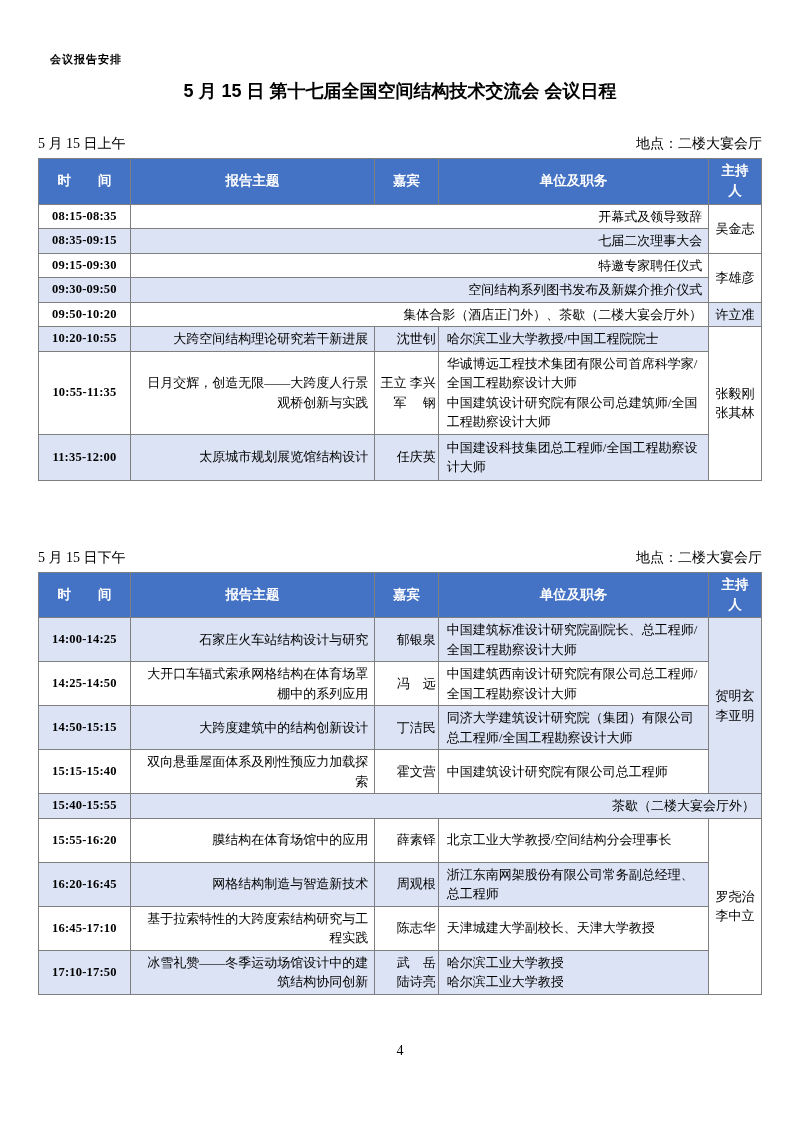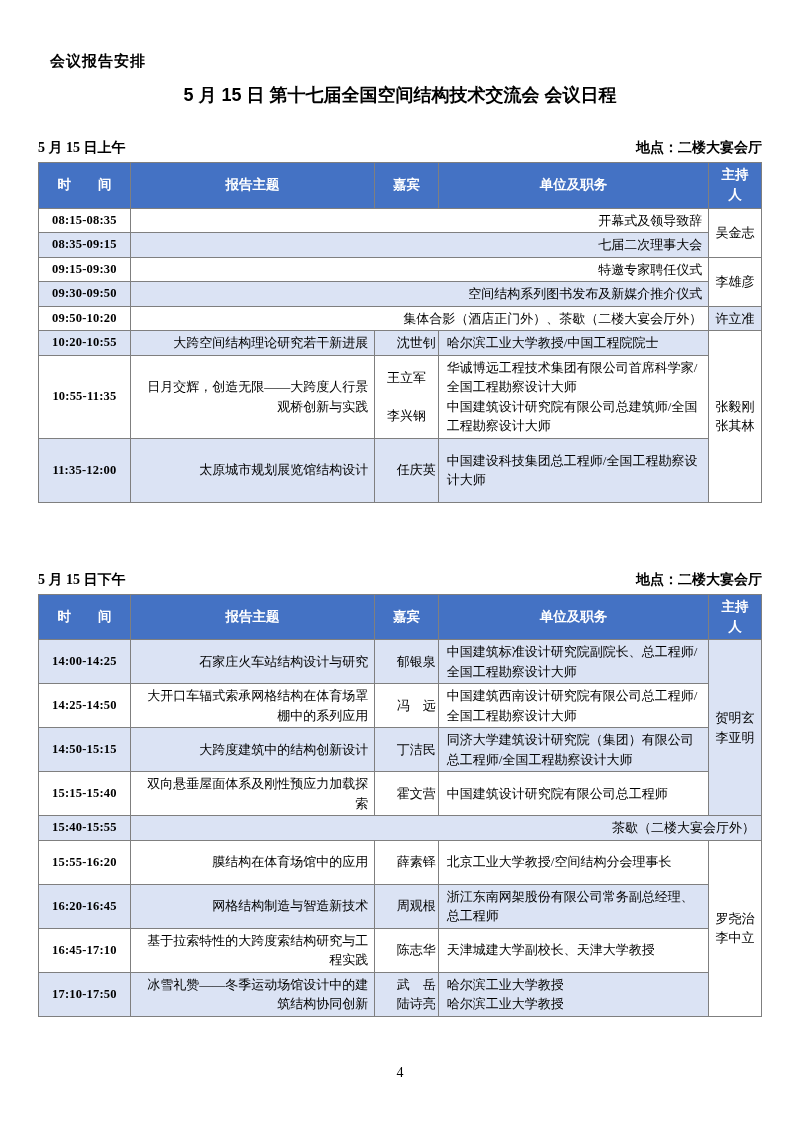--- a/index.html
+++ b/index.html
@@ -6,32 +6,32 @@
   body {
     width: 800px; height: 1131px;
     box-sizing: border-box;
     padding: 52px 38px 0 38px;
     font-family: "Liberation Serif", serif;
     color: #000;
     position: relative;
   }
   .doc-heading {
     font-family: "Liberation Sans", sans-serif;
-    font-weight: bold; font-size: 15px; letter-spacing: 1px;
+    font-weight: bold; font-size: 11px; letter-spacing: 1px;
     margin: 0 0 0 12px;
   }
   .main-title {
     font-family: "Liberation Sans", sans-serif;
     font-weight: bold; font-size: 18px;
     text-align: center;
     margin-top: 12px;
   }
   .section-bar {
     display: flex; justify-content: space-between; align-items: flex-start;
-    font-weight: bold; font-size: 14px;
+    font-weight: normal; font-size: 14px;
     margin-top: 32px; margin-bottom: 5px;
   }
   .section-bar.second { margin-top: 68px; }
   table.sched {
     width: 100%; border-collapse: collapse; table-layout: fixed;
   }
   .sched td, .sched th {
     border: 1px solid #7f7f7f;
     font-size: 13px; line-height: 1.5;
     padding: 2px 6px;
@@ -52,27 +52,27 @@
   td.time {
     font-weight: bold; text-align: center;
     font-size: 12.5px; white-space: nowrap; letter-spacing: 0.2px;
   }
   td.topic { text-align: right; padding-left: 8px; }
   td.guest { text-align: right; padding-left: 2px; padding-right: 2px; }
   td.org { text-align: left; padding-left: 8px; }
   td.host { text-align: center; padding-left: 2px; padding-right: 2px; }
   .ml { white-space: pre-line; }
   .split {
-    display: flex; flex-direction: column;
+    display: flex; flex-direction: row;
     justify-content: space-around; align-items: center;
     height: 76px;
   }
   tr.rh-s { height: 20px; }
   tr.rh-l { height: 82px; }
-  tr.rh-m { height: 64px; }
+  tr.rh-m { height: 46px; }
   tr.rh-a { height: 44px; }
   .page-num {
     text-align: center; font-size: 14px;
     margin-top: 48px;
   }
 </style>
 </head>
 <body>
 
 <div class="doc-heading">会议报告安排</div>

